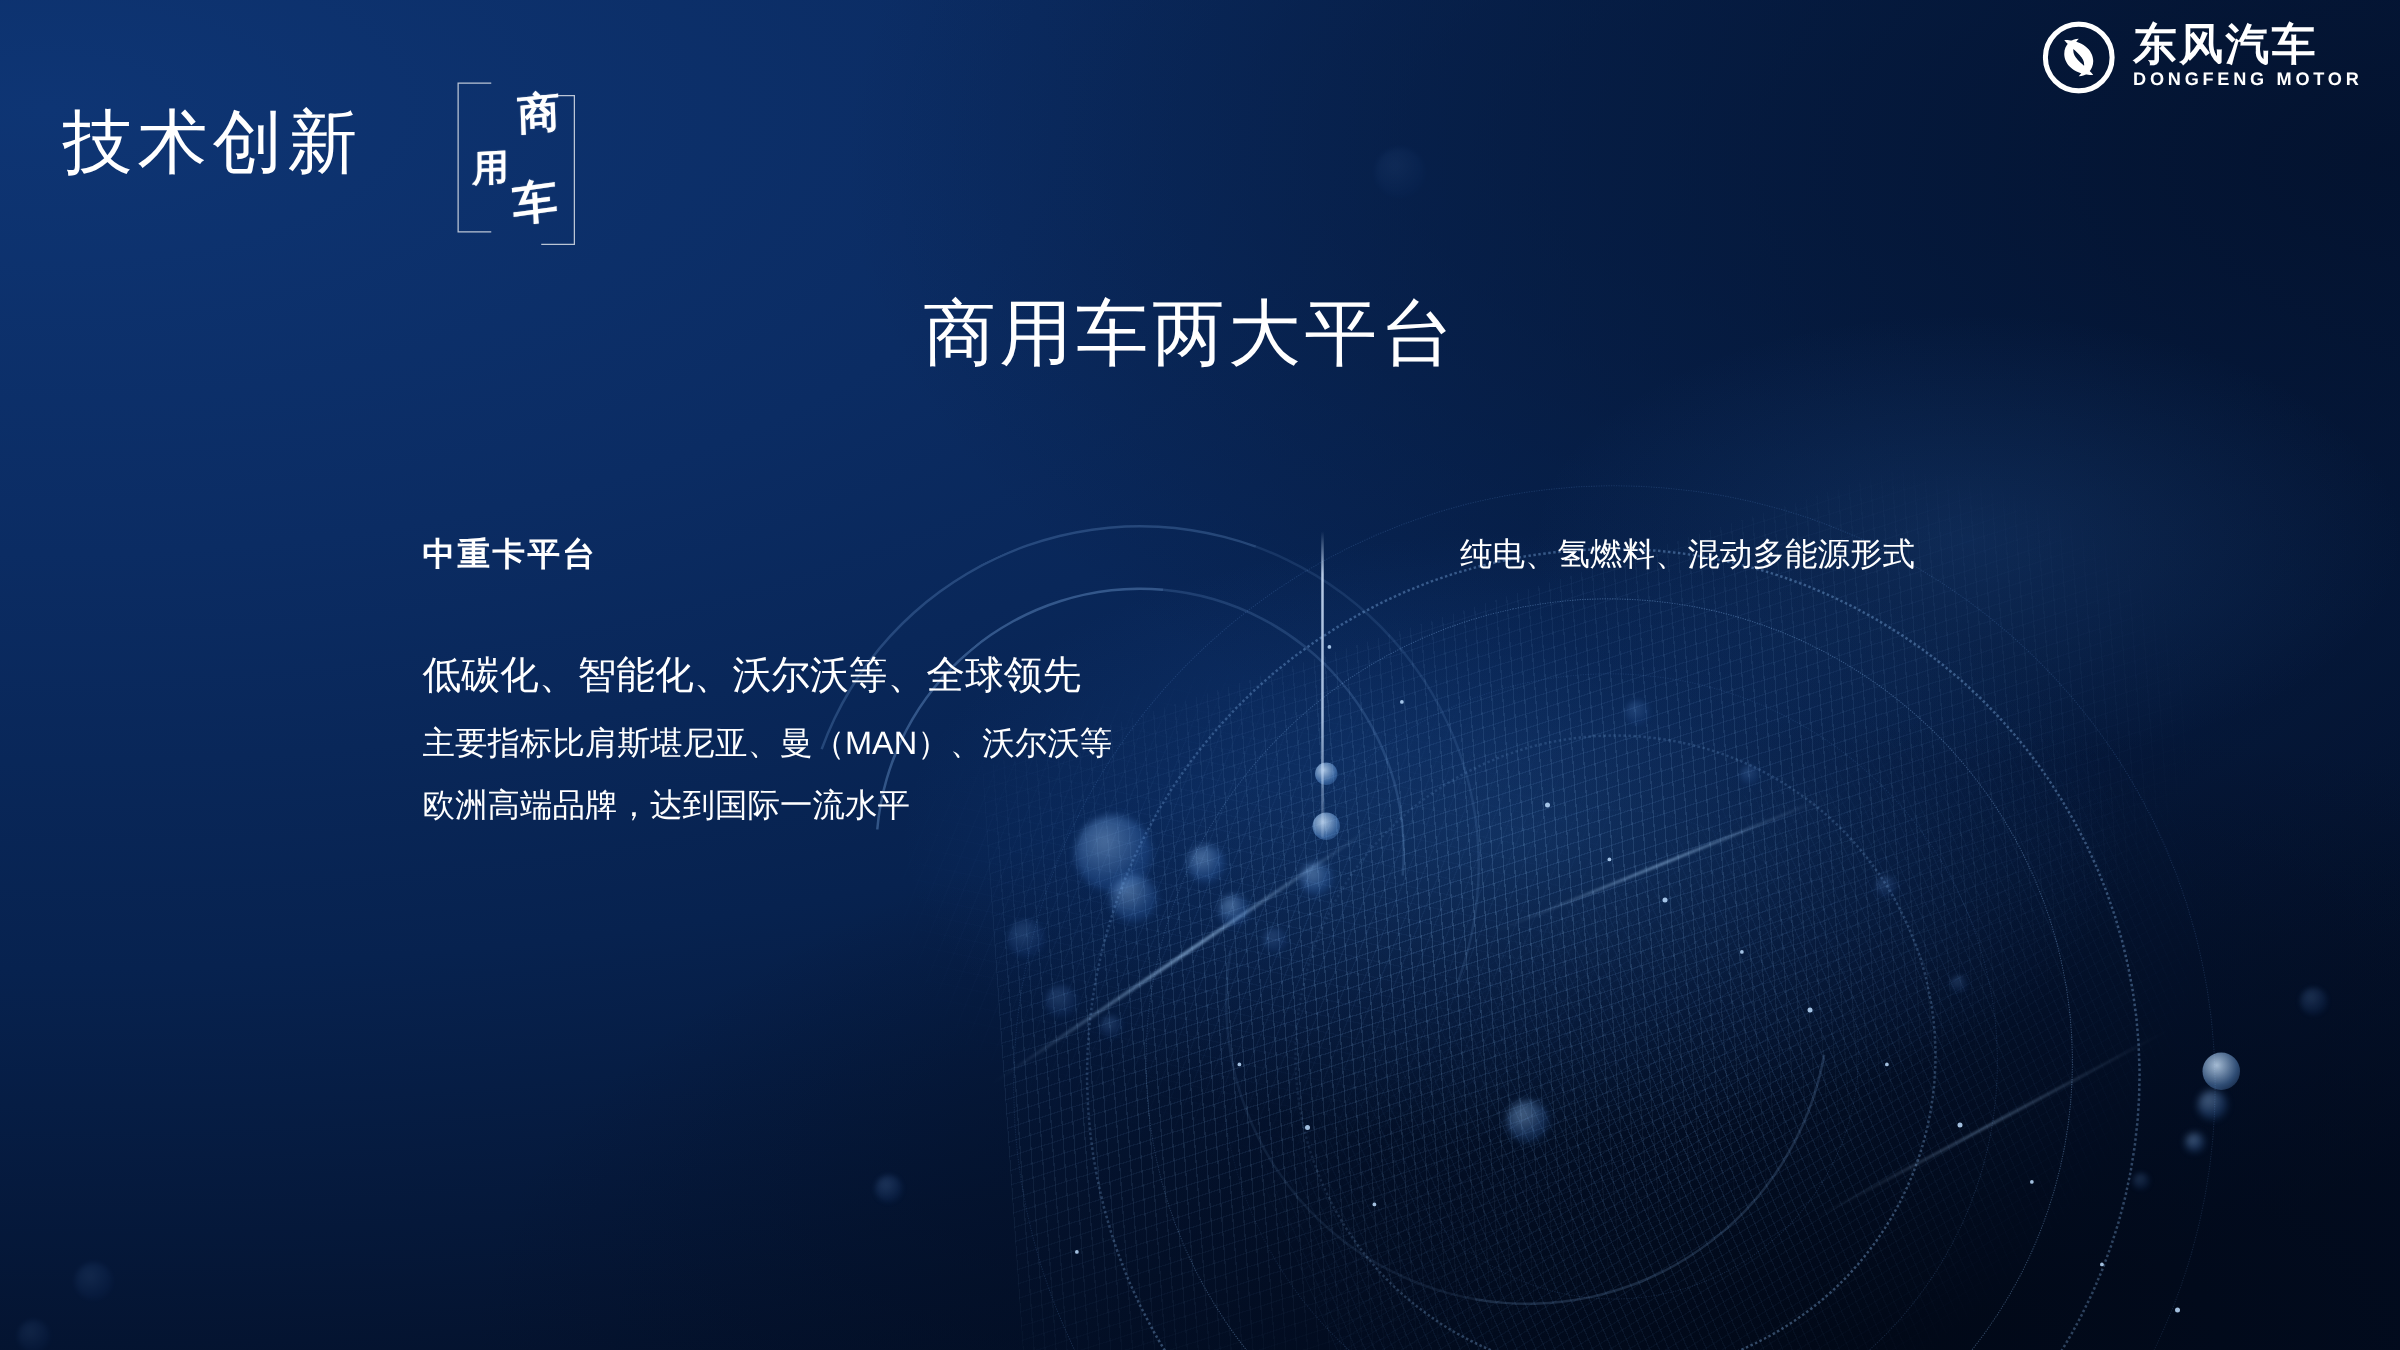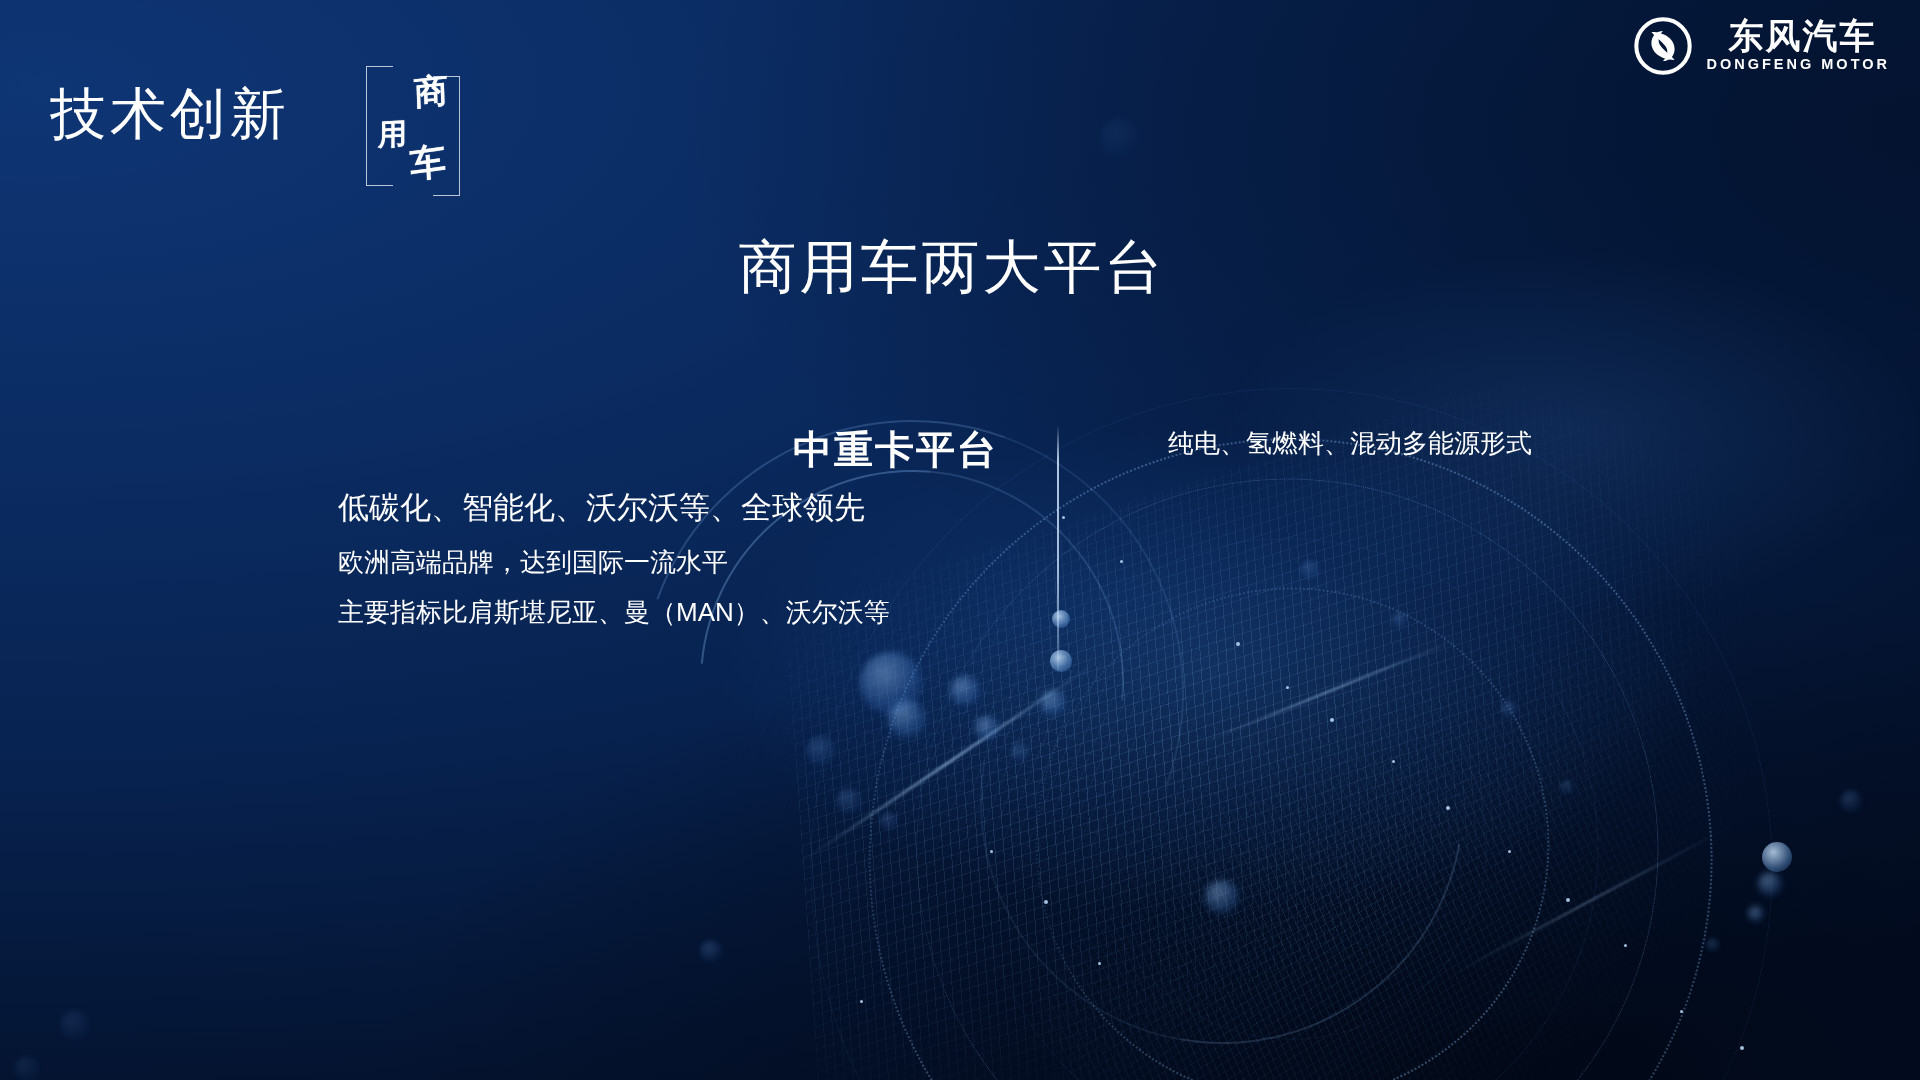--- a/index.html
+++ b/index.html
@@ -214,21 +214,20 @@
   }
   .logo-emblem { width: 58px; height: 58px; display: block; }
   .logo-text { display: flex; flex-direction: column; justify-content: center; }
   .logo-cn {
     font-size: 35px;
     font-weight: 700;
     color: #ffffff;
     letter-spacing: 2px;
     line-height: 1.02;
     white-space: nowrap;
-    margin-left: 22px;
   }
   .logo-en {
     font-size: 14.5px;
     font-weight: 700;
     color: #ffffff;
     letter-spacing: 3.0px;
     line-height: 1.2;
     margin-top: 2px;
     white-space: nowrap;
   }
@@ -255,28 +254,27 @@
     width: 2px;
     height: 245px;
     background: linear-gradient(180deg, rgba(210,228,252,0.00) 0%, rgba(210,228,252,0.85) 14%, rgba(200,222,250,0.80) 60%, rgba(200,222,250,0.18) 100%);
   }
 
   .col { position: absolute; }
   .col-left  { left: 338px;  top: 430px; width: 660px; }
   .col-right { left: 1168px; top: 430px; width: 640px; }
 
   .col-heading {
-    font-size: 39px;
+    font-size: 26px;
     font-weight: 700;
     color: #ffffff;
     letter-spacing: 2px;
     line-height: 1;
-    margin: 0 0 23px 0;
-    white-space: nowrap;
-    text-align: right;
+    margin: 0 0 68px 0;
+    white-space: nowrap;
   }
 
   .line-lead {
     font-size: 31px;
     font-weight: 400;
     color: #ffffff;
     line-height: 1;
     margin-bottom: 26px;
     white-space: nowrap;
   }
@@ -388,21 +386,21 @@
     </div>
   </div>
 
   <div class="main-title">商用车两大平台</div>
 
   <div class="divider"></div>
 
   <div class="col col-left">
     <div class="col-heading">中重卡平台</div>
     <div class="line-lead">低碳化、智能化、沃尔沃等、全球领先</div>
+    <div class="line-sub">主要指标比肩斯堪尼亚、曼（MAN）、沃尔沃等</div>
     <div class="line-sub">欧洲高端品牌，达到国际一流水平</div>
-    <div class="line-sub">主要指标比肩斯堪尼亚、曼（MAN）、沃尔沃等</div>
   </div>
 
   <div class="col col-right">
     <div class="line-sub">纯电、氢燃料、混动多能源形式</div>
   </div>
 
 </div>
 
 </body></html>

